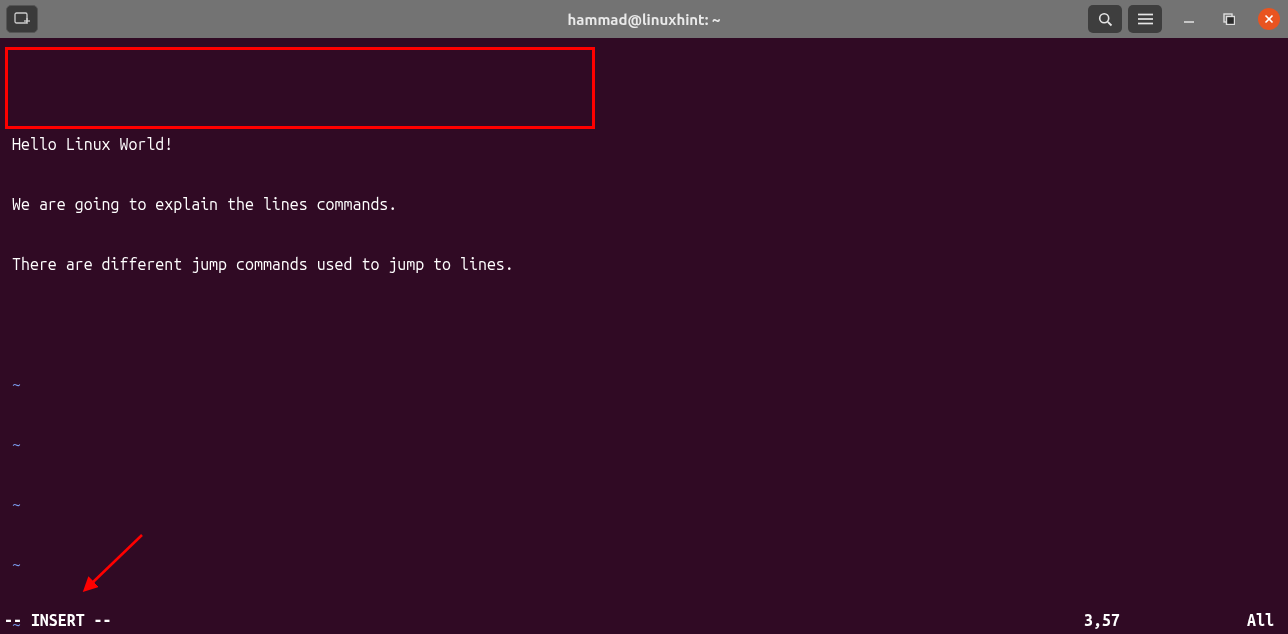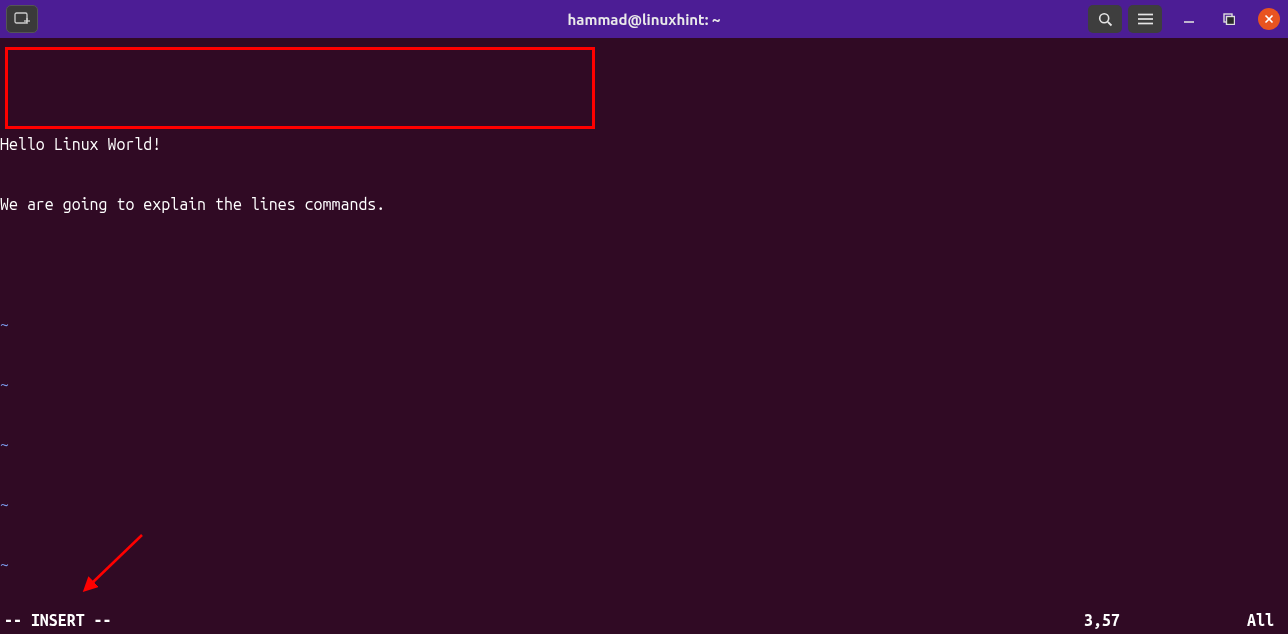--- a/index.html
+++ b/index.html
@@ -10,21 +10,21 @@
     body {
       font-family: "Ubuntu Mono", "DejaVu Sans Mono", monospace;
       width: 1288px;
       height: 634px;
       background: #2c001e;
       overflow: hidden;
       position: relative;
     }
     .titlebar {
       height: 38px;
-      background: #4c1d95;
+      background: #737373;
       display: flex;
       align-items: center;
       padding: 17px 6px;
       position: relative;
     }
     .new-tab-btn {
       width: 32px;
       height: 28px;
       background: #3a3a3a;
       border: 1px solid #555;
@@ -89,21 +89,21 @@
     .terminal {
       position: absolute;
       top: 38px;
       left: 0;
       right: 0;
       bottom: 0;
       background: #300a24;
       color: #ffffff;
       font-size: 16px;
       line-height: 20px;
-      padding: 2px 0;
+      padding: 2px 12px;
       white-space: pre;
     }
     .highlight-box {
       position: absolute;
       top: 47px;
       left: 5px;
       width: 590px;
       height: 82px;
       border: 3px solid #ff0000;
       pointer-events: none;
@@ -190,20 +190,21 @@
         <line x1="8.5" y1="1.5" x2="1.5" y2="8.5" stroke="#fff" stroke-width="1.6"></line>
       </svg>
     </div>
   </div>
 </div>
 
 <div class="terminal">
   <div style="height:14px;"></div>
   <div class="text-line">Hello Linux World!</div>
   <div class="text-line">We are going to explain the lines commands.</div>
+  <div class="text-line">There are different jump commands used to jump to lines.</div>
   <div style="height:16px;"></div>
   <div class="tilde">~</div>
   <div class="tilde">~</div>
   <div class="tilde">~</div>
   <div class="tilde">~</div>
   <div class="tilde">~</div>
   
   
   
   

